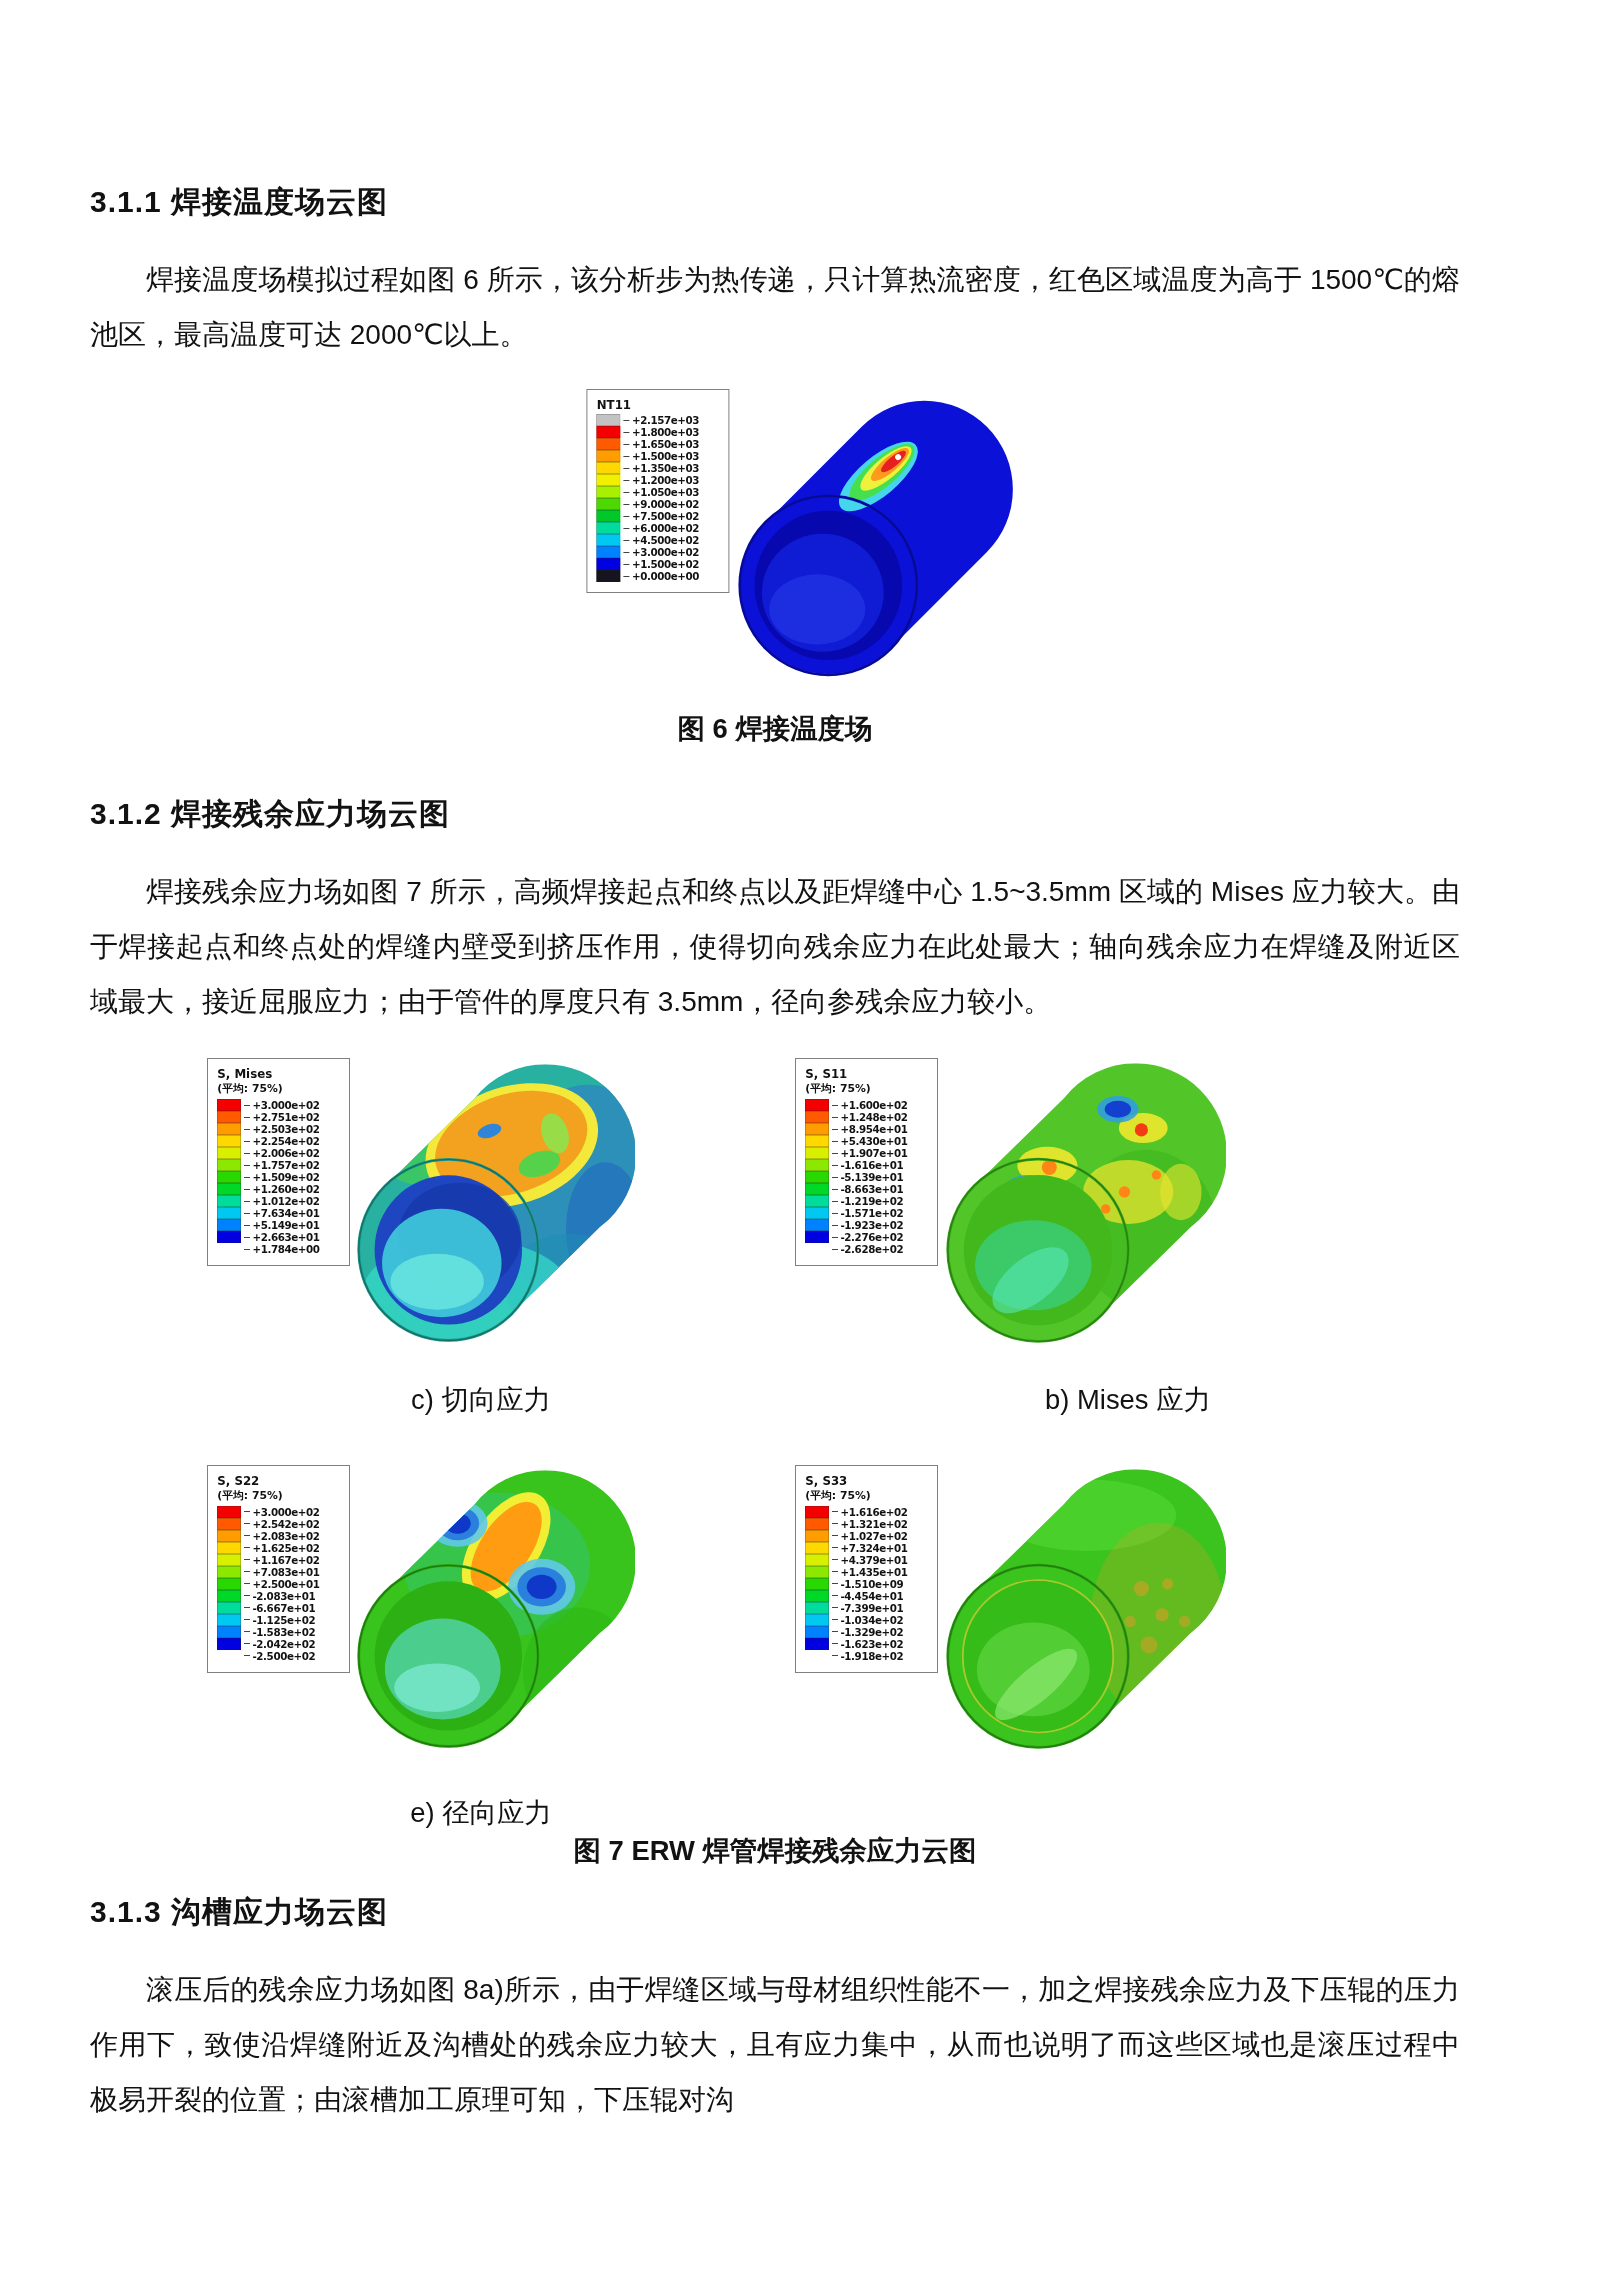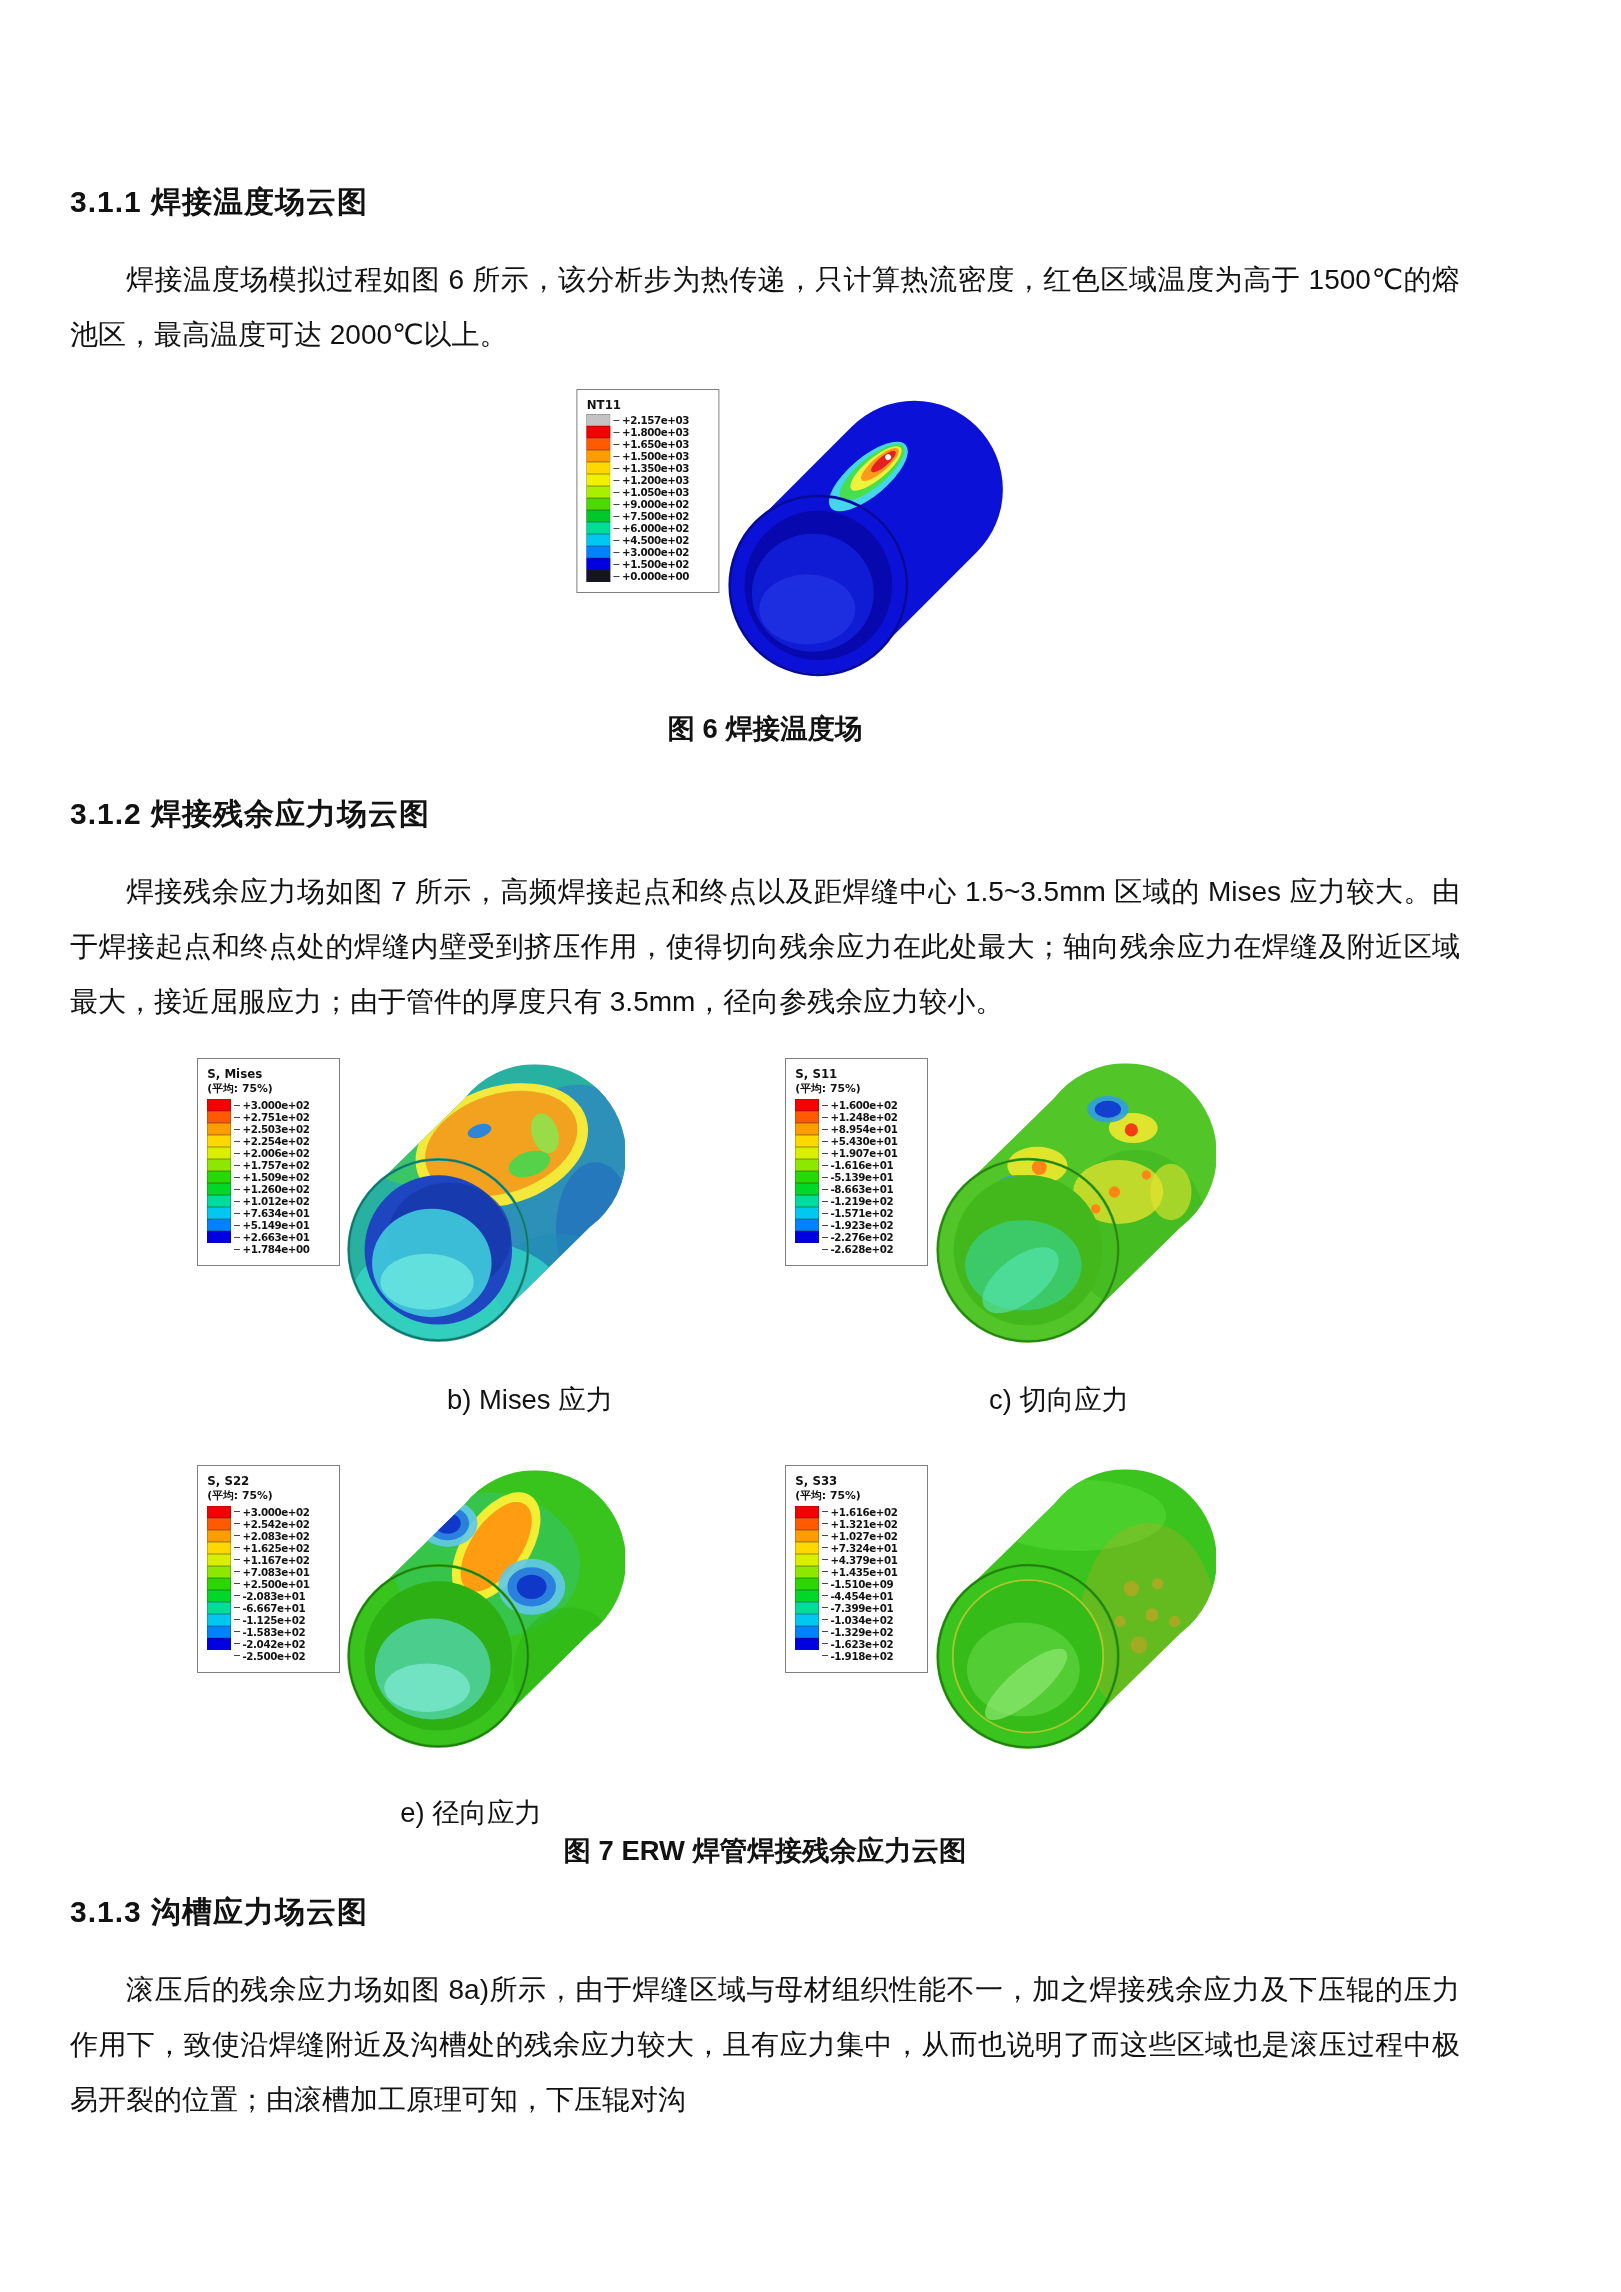--- a/index.html
+++ b/index.html
@@ -1,21 +1,21 @@
 <!DOCTYPE html>
 <html><head>
 <meta charset="utf-8">
 <style>
   html,body{margin:0;padding:0;}
   body{
     width:1621px;height:2293px;background:#ffffff;
     font-family:"Liberation Sans","DejaVu Sans",sans-serif;
     color:#121212;overflow:hidden;
   }
-  .content{padding:182px 161px 0 70px;box-sizing:border-box;}
+  .content{padding:182px 161px 0 90px;box-sizing:border-box;}
   .sec-heading{
     font-size:30px;font-weight:700;letter-spacing:1px;
     margin:0 0 29px 0;
   }
   .body-par{
     font-size:28px;line-height:55px;text-align:justify;
     text-indent:2em;margin:0;
   }
   
   .fig6-row{
@@ -380,22 +380,22 @@
           <ellipse cx="88" ce="148" cy="148" rx="15" ry="10" fill="#1440d0"></ellipse>
         </g>
         <ellipse cx="100" cy="212" rx="96" ry="97" fill="none" stroke="#38a818" stroke-width="3"></ellipse>
         <ellipse cx="100" cy="212" rx="79" ry="80" fill="#42b81c"></ellipse>
         <ellipse cx="95" cy="228" rx="62" ry="48" fill="#38d8a8" opacity="0.55"></ellipse>
         <ellipse cx="92" cy="244" rx="48" ry="24" fill="#58e8b8" opacity="0.6" transform="rotate(-38 92 244)"></ellipse>
         <ellipse cx="100" cy="212" rx="96" ry="97" fill="none" stroke="#1d6410" stroke-width="1.5" opacity="0.6"></ellipse>
       </svg>
     </div>
 
+    <div class="subcap">c) 切向应力</div>
     <div class="subcap capb">b) Mises 应力</div>
-    <div class="subcap">c) 切向应力</div>
 
     <div class="subfig left row2">
       <div class="legend small">
           <div class="legend-title">S, S22</div>
           <div class="legend-sub">(平均: 75%)</div>
           <div class="legend-rows">
             <div class="legend-row">
               <div class="legend-swatch" style="background: rgb(245, 0, 0);"></div>
               <div class="legend-tick"></div>
               <div class="legend-val">+3.000e+02</div>

